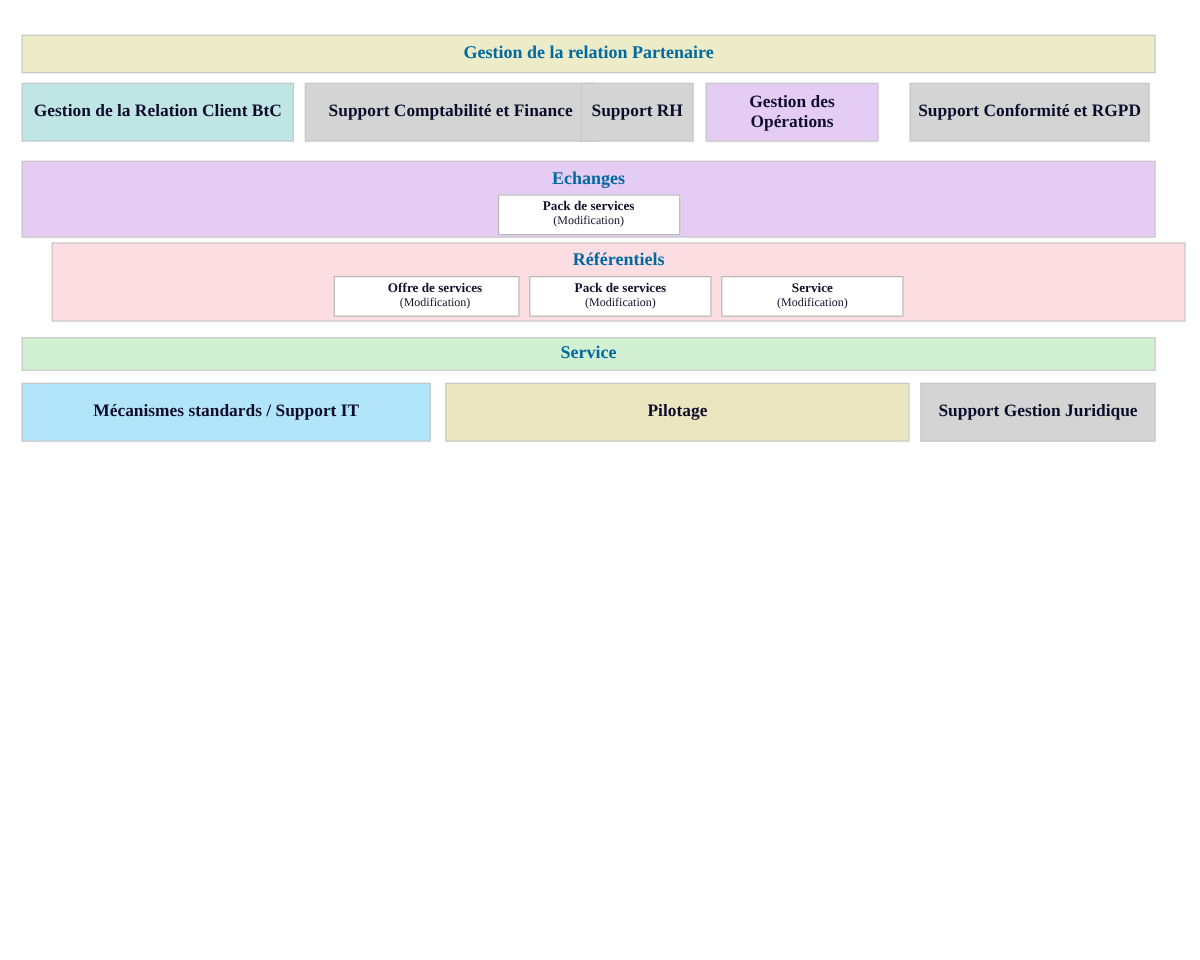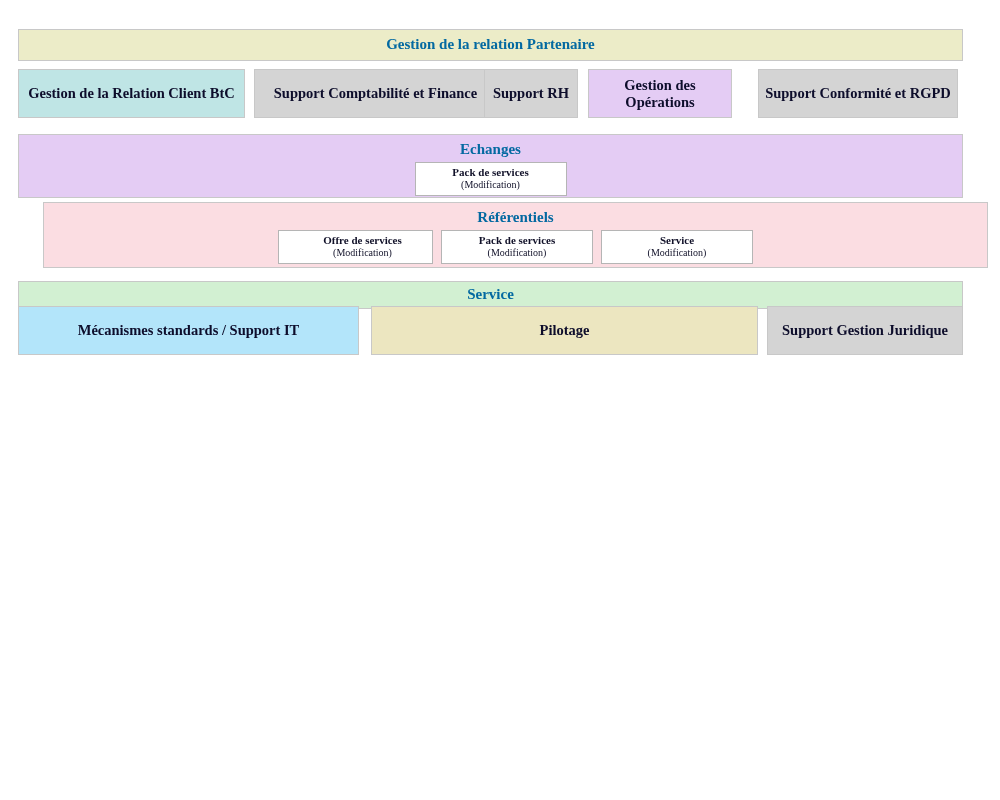--- a/index.html
+++ b/index.html
@@ -85,21 +85,21 @@
   
   .row5 {
     top: 281px;
     height: 28px;
     background: #d2f0d2;
     justify-content: center;
   }
 
   
   .r6 {
-    top: 306px;
+    top: 319px;
     height: 49px;
     justify-content: center;
     font-size: 14.5px;
     padding: 0 6px;
   }
 
   .inner-row {
     position: absolute;
     left: 0;
     top: 27px;

